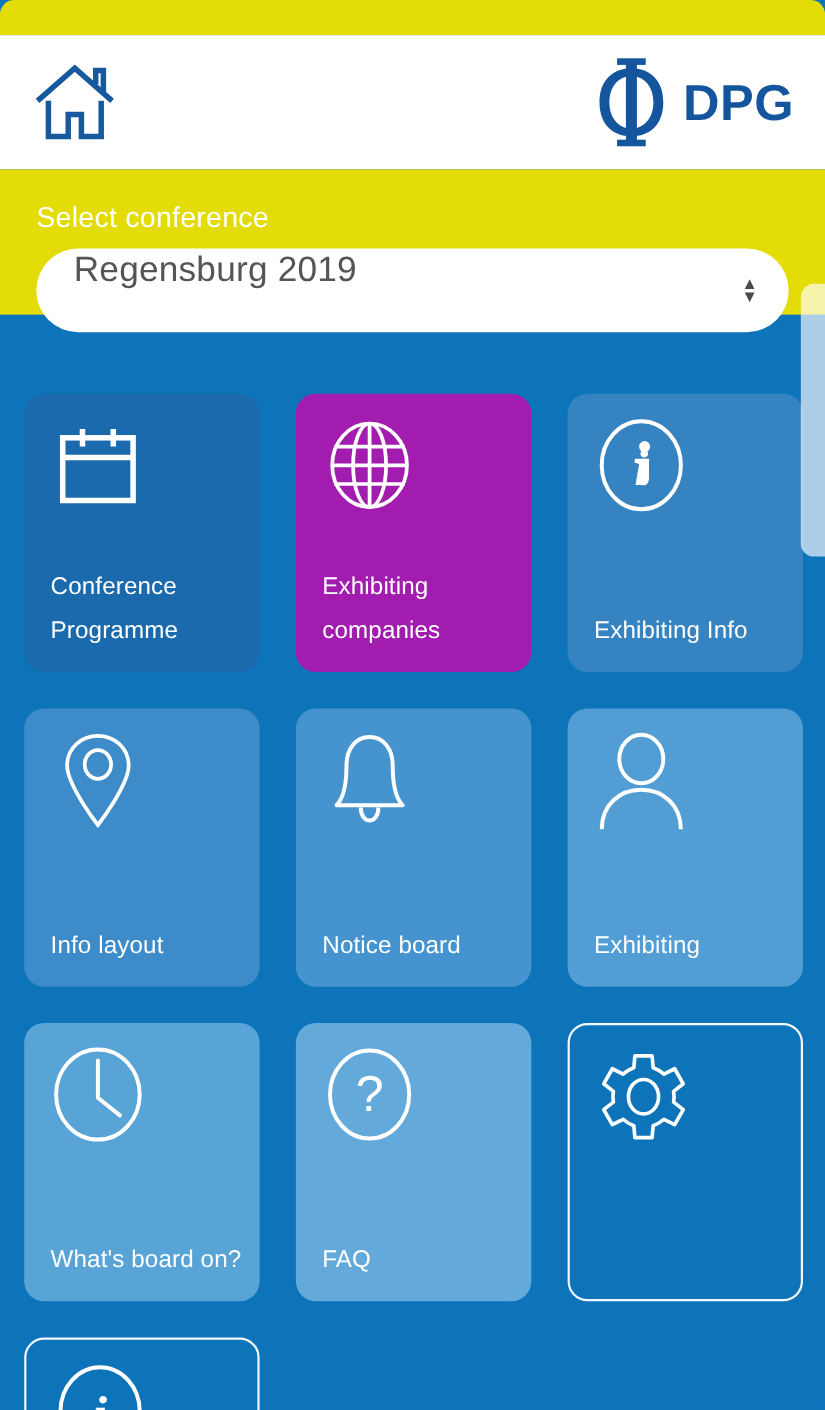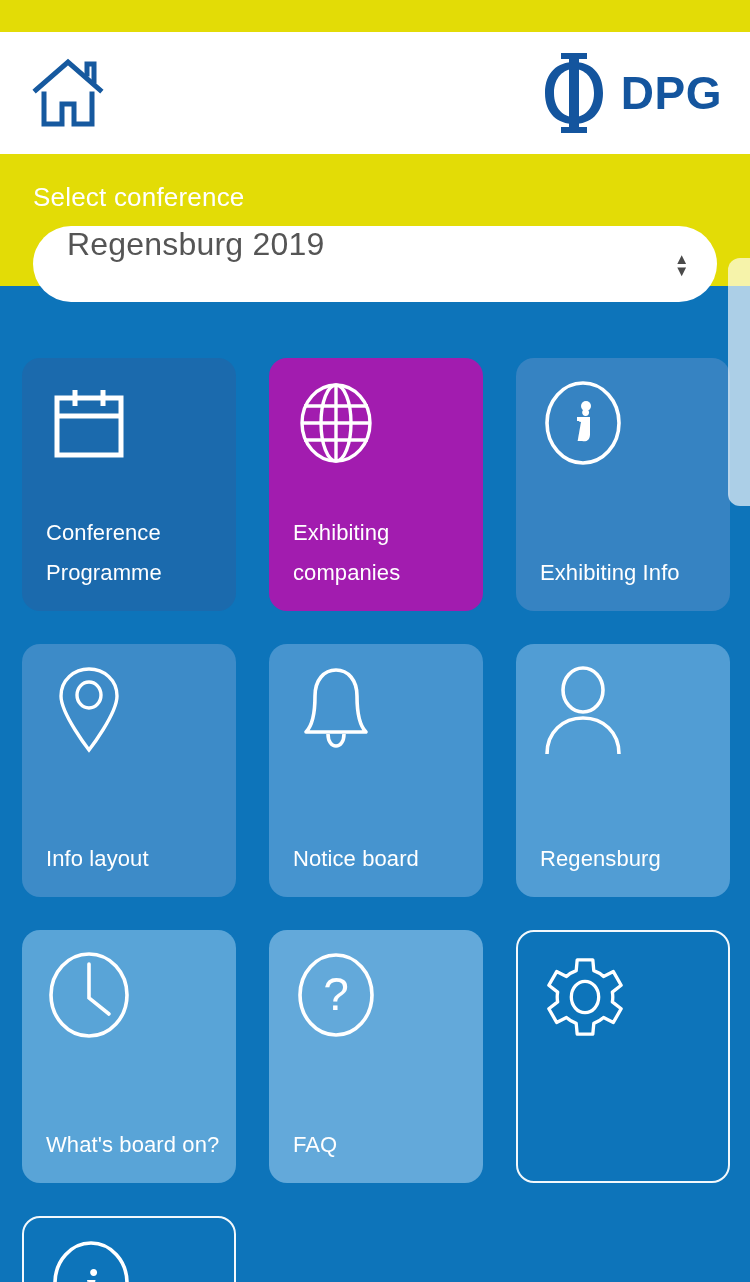--- a/index.html
+++ b/index.html
@@ -173,21 +173,21 @@
   .tile.outline {
     background: transparent;
     border: 2px solid rgba(255,255,255,0.95);
   }
 
   svg { display: block; }
 </style>
 </head>
 <body>
 
-<div id="app" style="background: rgb(13, 116, 186);">
+<div id="app" style="background: rgb(13, 116, 186); border-radius: 13px;">
 
   <div class="status-strip"></div>
 
   <div class="header-bar">
     <div class="home-btn">
       <span>
         <svg width="72" height="70" viewBox="0 0 72 70">
           <g fill="none" stroke="#16599f" stroke-width="5" stroke-linecap="square" stroke-linejoin="miter">
             <polyline points="4,32 36,4 68,32"></polyline>
             <polyline points="55,16 55,6 62,6 62,23"></polyline>
@@ -298,21 +298,21 @@
 
     <div class="tile" style="background: rgb(81, 157, 212);">
       <div class="tile-icon">
         <svg width="84" height="90" viewBox="0 0 84 90">
           <g fill="none" stroke="#ffffff" stroke-width="3.6">
             <ellipse cx="42" cy="26" rx="20" ry="22"></ellipse>
             <path d="M6 90 C6 68 22 54 42 54 C62 54 78 68 78 90"></path>
           </g>
         </svg>
       </div>
-      <div class="tile-label">Regensburg</div>
+      <div class="tile-label">Exhibiting</div>
     </div>
 
     <div class="tile" style="background: rgb(89, 164, 215);">
       <div class="tile-icon">
         <svg width="86" height="90" viewBox="0 0 86 90">
           <g fill="none" stroke="#ffffff" stroke-width="3.6" stroke-linecap="round">
             <ellipse cx="43" cy="45" rx="38" ry="41"></ellipse>
             <polyline points="43,14 43,48 63,64"></polyline>
           </g>
         </svg>

